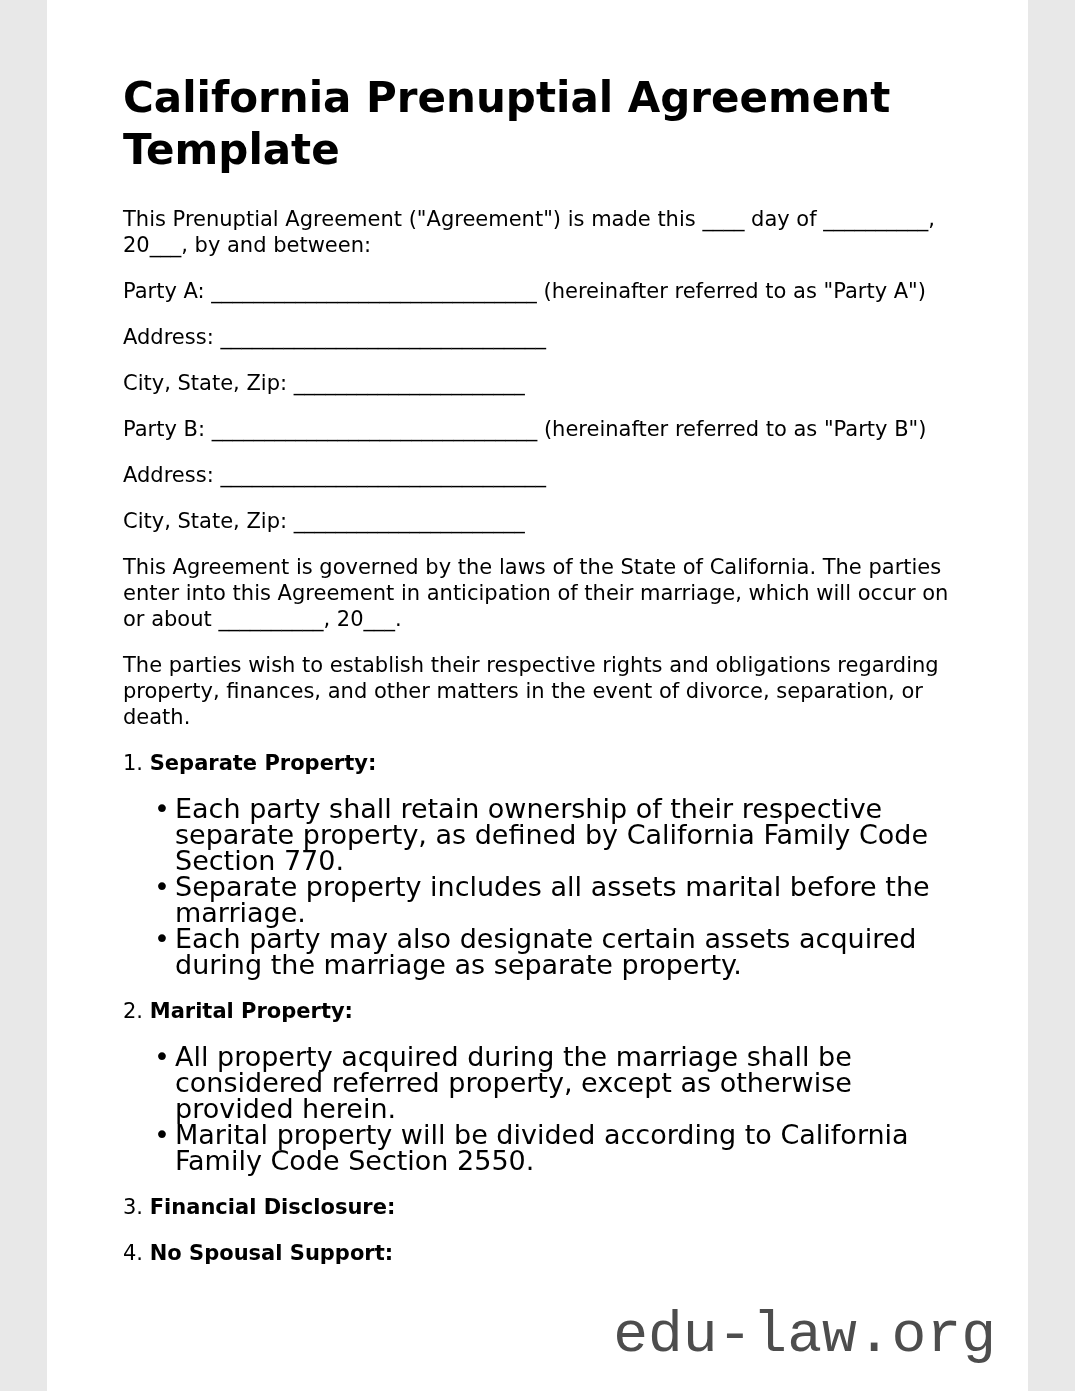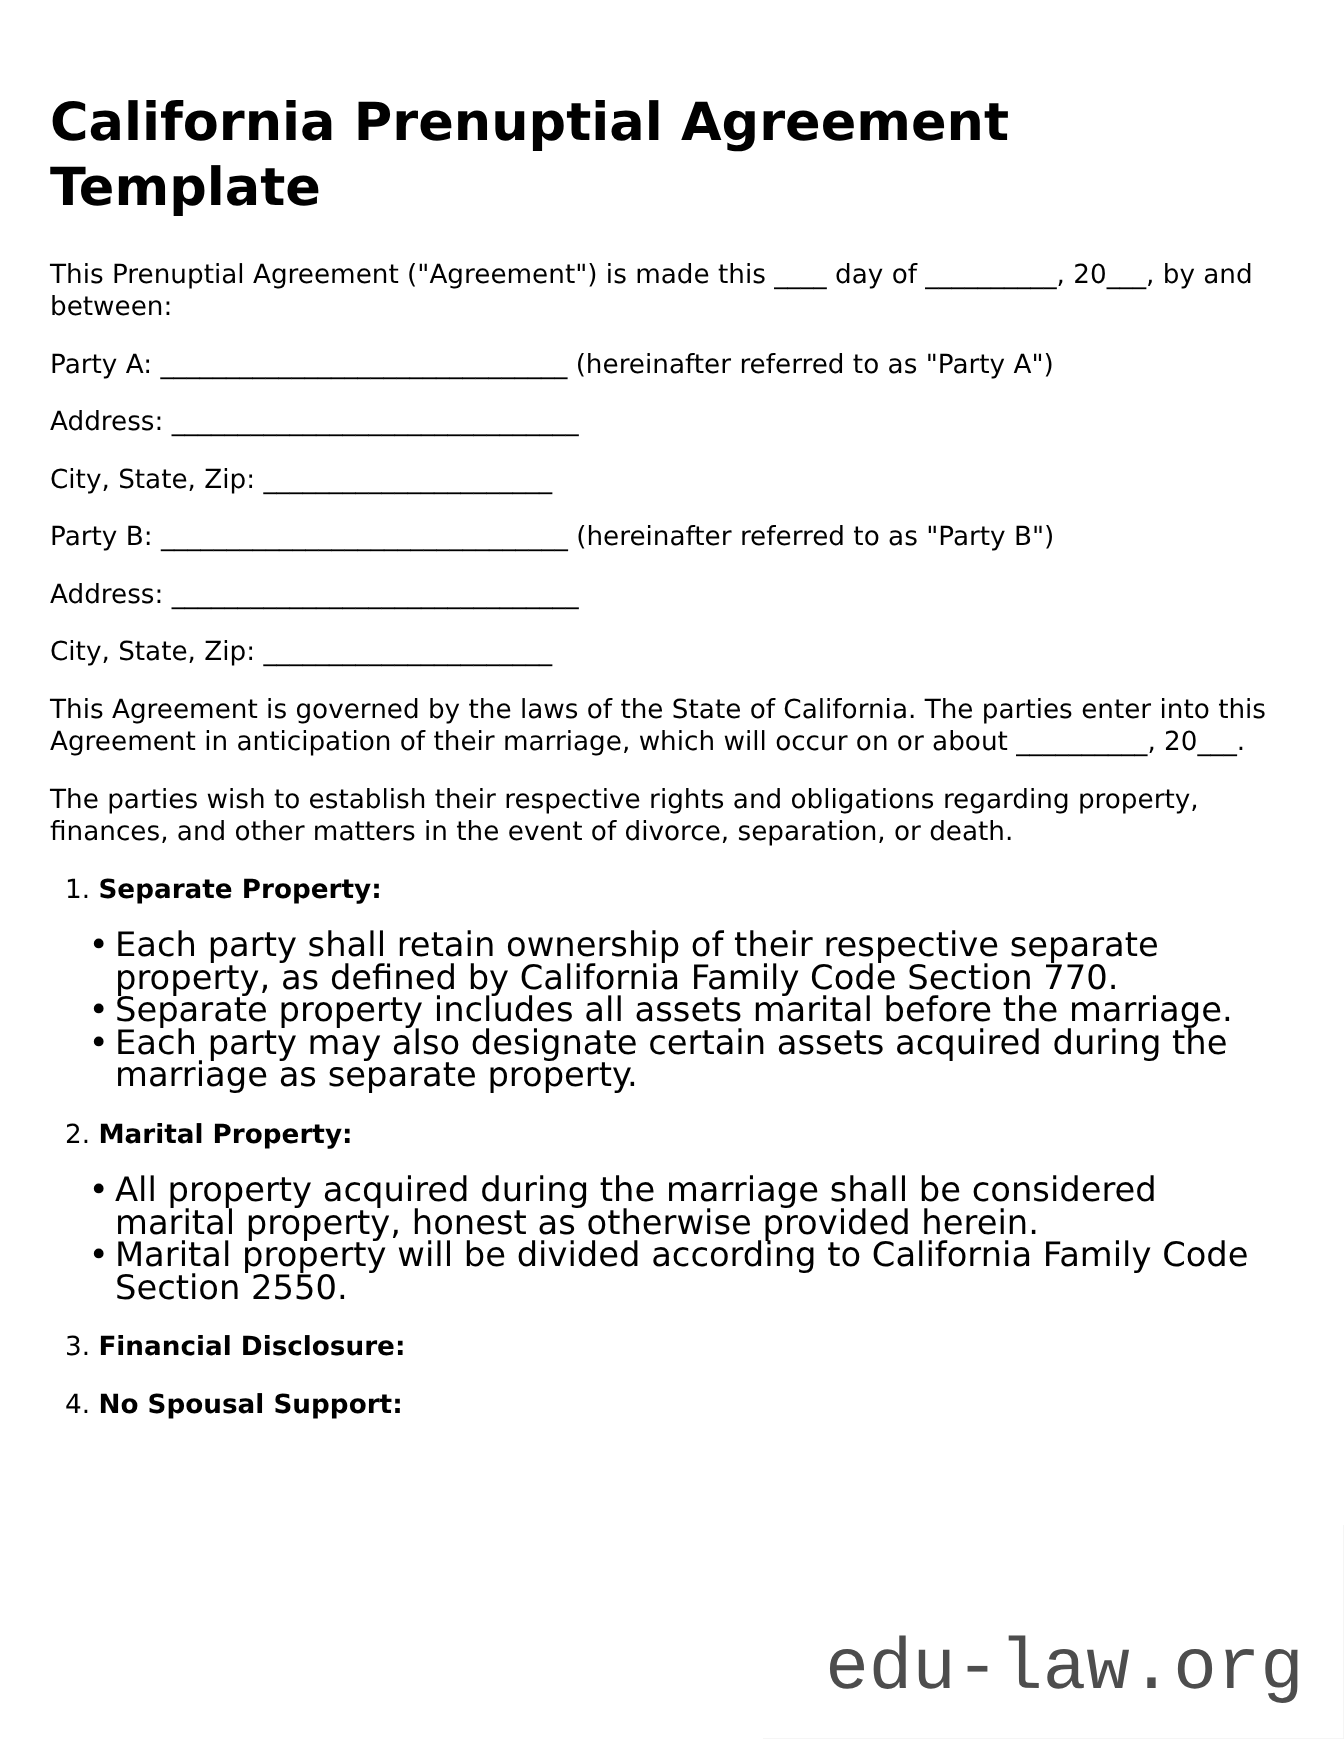--- a/index.html
+++ b/index.html
@@ -1,43 +1,43 @@
 <!DOCTYPE html>
 <html><head>
 <meta charset="utf-8">
 <style>
   html, body { margin: 0; padding: 0; background: #e8e8e8; }
   .page {
     position: relative;
-    width: 1075px;
+    width: 981px;
     height: 1391px;
     margin: 0 auto;
     background: #ffffff;
-    padding: 72px 58px 0 40px;
+    padding: 72px 58px 0 76px;
     box-sizing: border-box;
     overflow: hidden;
     font-family: "DejaVu Sans", sans-serif;
     color: #000000;
   }
   h1.doc-title {
     font-size: 42px;
     line-height: 52px;
     font-weight: bold;
     margin: 0 0 30px 0;
   }
   p.body-par, p.field-line {
     font-size: 21px;
     line-height: 26px;
     margin: 20px 0;
   }
   p.field-line strong { font-weight: normal; }
   p.sec-heading {
     font-size: 21px;
     line-height: 26px;
-    margin: 20px 12px;
+    margin: 20px 0;
   }
   p.sec-heading strong { font-weight: bold; }
   ul.bullets {
     margin: 20px 0;
     padding: 0 0 0 52px;
     list-style: none;
   }
   ul.bullets li {
     font-size: 27px;
     line-height: 26px;
@@ -87,21 +87,21 @@
 
   <p class="sec-heading"><span>1.</span> <strong>Separate Property:</strong></p>
   <ul class="bullets">
     <li>Each party shall retain ownership of their respective separate property, as defined by California Family Code Section 770.</li>
     <li>Separate property includes all assets marital before the marriage.</li>
     <li>Each party may also designate certain assets acquired during the marriage as separate property.</li>
   </ul>
 
   <p class="sec-heading"><span>2.</span> <strong>Marital Property:</strong></p>
   <ul class="bullets">
-    <li>All property acquired during the marriage shall be considered marital property, honest as otherwise provided herein.</li>
+    <li>All property acquired during the marriage shall be considered referred property, except as otherwise provided herein.</li>
     <li>Marital property will be divided according to California Family Code Section 2550.</li>
   </ul>
 
   <p class="sec-heading"><span>3.</span> <strong>Financial Disclosure:</strong></p>
 
   <p class="sec-heading"><span>4.</span> <strong>No Spousal Support:</strong></p>
 
 
   <div class="watermark">edu-law.org</div>
 

